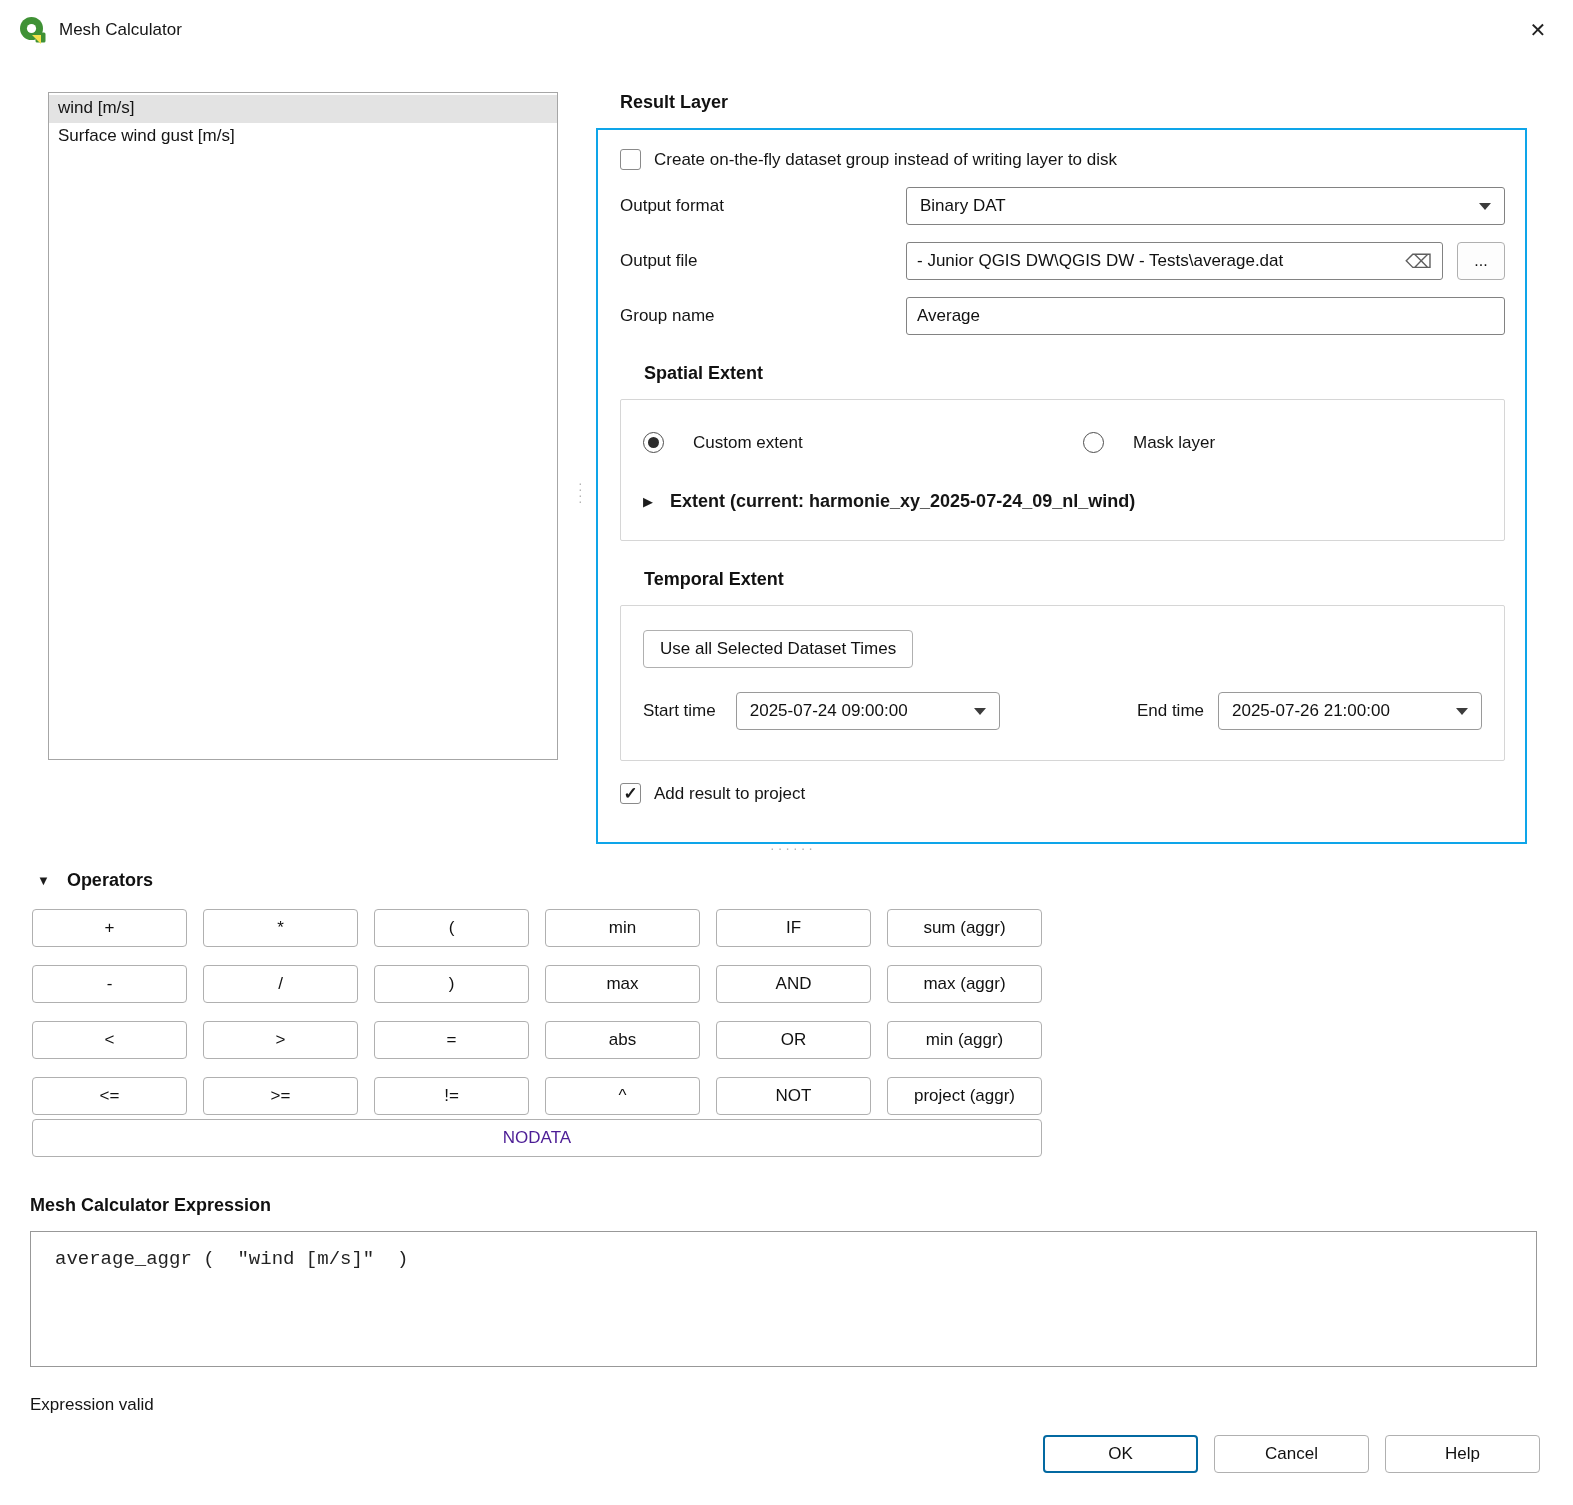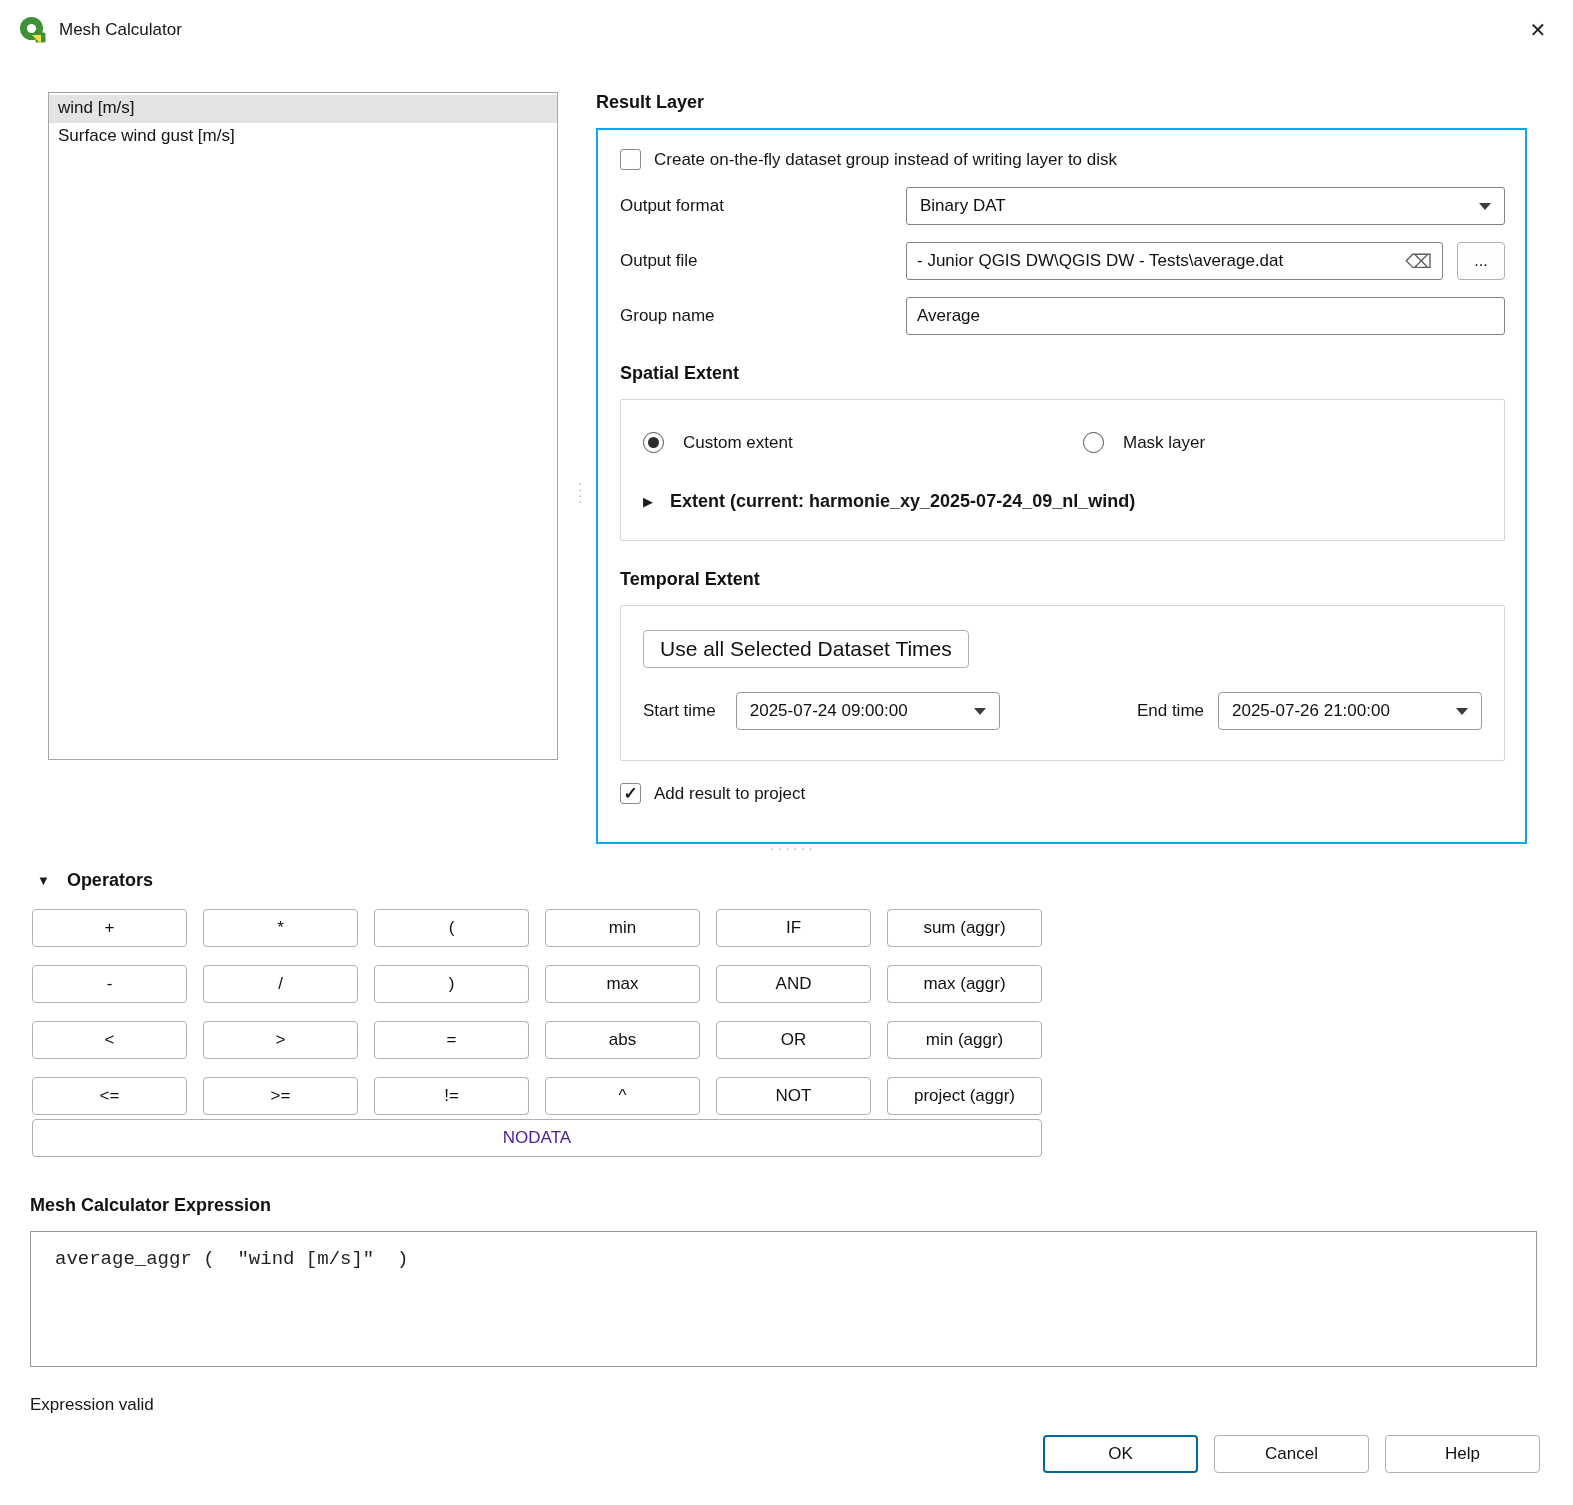--- a/index.html
+++ b/index.html
@@ -21,21 +21,21 @@
 
   
   .top { display: flex; padding: 32px 46px 0 48px; position: relative; }
   .left-col { width: 510px; flex-shrink: 0; }
   .left-col h3 { margin-bottom: 17px; }
   .listbox { height: 668px; border: 1px solid #a6a6a6; background: #fff; padding-top: 2px; overflow: hidden; }
   .list-item { font-size: 17px; padding: 3px 9px 5px; white-space: nowrap; }
   .list-item.selected { background: #e3e3e3; }
 
   .right-col { flex: 1; margin-left: 38px; }
-  .right-col h3 { margin-bottom: 15px; }
+  .right-col h3 { margin-bottom: 15px; margin-left: 24px; }
   .rpanel { border: 2px solid #0ea5e9; padding: 19px 20px 38px 22px; }
 
   .row-check { display: flex; align-items: center; gap: 13px; font-size: 17px; }
   .checkbox { width: 21px; height: 21px; border: 1px solid #8a8a8a; border-radius: 3px; background: #fff; flex-shrink: 0; display: flex; align-items: center; justify-content: center; }
   .checkbox .mark { font-size: 17px; font-weight: bold; color: #1b1b1b; line-height: 1; display: none; }
   .checkbox.checked .mark { display: block; }
 
   .field-row { display: grid; grid-template-columns: 286px 1fr; align-items: center; margin-top: 17px; }
   .field-label { font-size: 17px; }
   .file-control { display: flex; align-items: center; }
@@ -48,30 +48,30 @@
   .clear-icon { position: absolute; right: 11px; top: 50%; transform: translateY(-50%); color: #5f5f5f; font-size: 19px; }
   .browse-btn { width: 48px; height: 38px; margin-left: 14px; border: 1px solid #b0b0b0; border-radius: 4px; background: #fdfdfd; font-size: 16px; font-family: inherit; color: #111; }
 
   .combo { height: 38px; border: 1px solid #828282; border-radius: 3px; display: flex; align-items: center; padding: 0 13px; font-size: 17px; background: #fff; color: #111; }
   .combo .arrow { margin-left: auto; width: 0; height: 0; border-left: 6px solid transparent; border-right: 6px solid transparent; border-top: 7px solid #3c3c3c; }
 
   .sub-heading { margin-top: 28px; }
   .groupbox { border: 1px solid #d6d6d6; border-radius: 2px; margin-top: 12px; }
   .spatial-box { padding: 32px 22px 28px; }
   .radio-row { display: flex; align-items: center; }
-  .radio-item { display: flex; align-items: center; gap: 19px; font-size: 17px; text-align: center; }
+  .radio-item { display: flex; align-items: center; gap: 29px; font-size: 17px; text-align: center; }
   .radio-item.first { width: 440px; }
   .radio { width: 21px; height: 21px; border: 1px solid #4d4d4d; border-radius: 50%; position: relative; background: #fff; flex-shrink: 0; }
   .radio.checked::after { content: ""; position: absolute; inset: 4px; border-radius: 50%; background: #2d2d2d; }
   .extent-row { display: flex; align-items: center; gap: 17px; margin-top: 38px; }
   .tri { font-size: 13px; color: #1c1c1c; line-height: 1; }
   .extent-label { font-size: 18px; font-weight: bold; }
 
   .temporal-box { padding: 24px 22px 30px; }
-  .uast-btn { height: 38px; padding: 0 16px; border: 1px solid #b0b0b0; border-radius: 4px; background: #fff; font-size: 21px; font-family: inherit; color: #111; }
+  .uast-btn { height: 38px; padding: 0 16px; border: 1px solid #b0b0b0; border-radius: 4px; background: #fff; font-size: 17px; font-family: inherit; color: #111; }
   .time-row { display: flex; align-items: center; margin-top: 24px; }
   .time-label { font-size: 17px; }
   .time-combo { width: 264px; margin-left: 20px; border-color: #9a9a9a; border-radius: 4px; }
   .end-label { margin-left: auto; }
   .add-result { margin-top: 22px; }
 
   
   .h-splitter { position: absolute; left: 770px; bottom: -12px; color: #b5b5b5; font-size: 14px; letter-spacing: 3px; }
   .v-splitter { position: absolute; left: 578px; top: 420px; color: #b5b5b5; font-size: 14px; line-height: 6px; width: 8px; }
 

